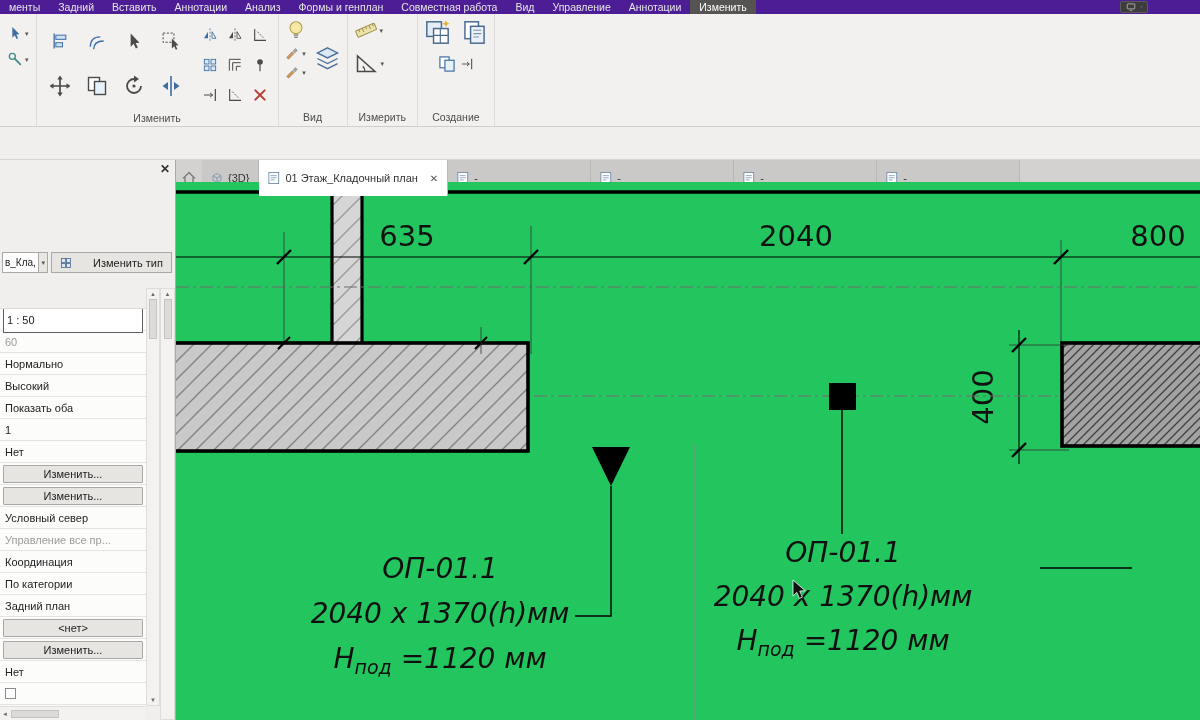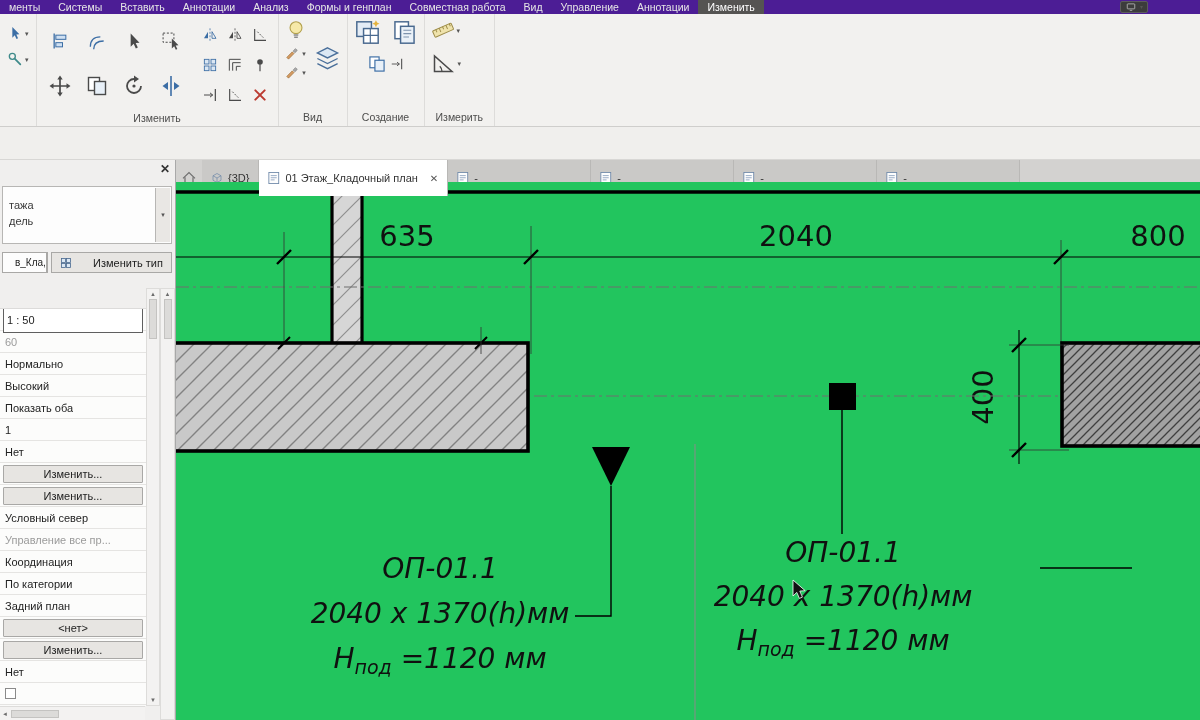--- a/index.html
+++ b/index.html
@@ -42,21 +42,21 @@
   
   .props{position:absolute;top:160px;left:0;width:176px;bottom:0;background:#f0efee;
     border-right:1px solid #a9a9a9;font-size:11px}
   .props-close{position:absolute;top:2px;right:5px;font-size:12px;font-weight:bold;color:#333}
   .typebox{position:absolute;top:26px;left:2px;right:3px;height:58px;background:#fdfdfd;
     border:1px solid #b7b6b4;padding:10px 20px 0 6px;line-height:16px;color:#3a3a3a;overflow:hidden}
   .typebox .tb-caret{position:absolute;right:1px;top:1px;bottom:1px;width:15px;background:#e9e7e4;
     border-left:1px solid #b7b6b4;display:flex;align-items:center;justify-content:center;font-size:7px;color:#555}
   .selrow{position:absolute;top:92px;left:2px;right:3px;height:21px;display:flex;gap:3px}
   .minicombo{width:46px;background:#fdfdfd;border:1px solid #a9a8a6;display:flex;align-items:center;
-    font-size:10px;padding-left:12px;overflow:hidden;white-space:nowrap}
+    font-size:10px;padding-left:2px;overflow:hidden;white-space:nowrap}
   .minicombo .caret{margin-left:auto;height:100%;display:flex;align-items:center;padding:0 2px;
     background:#e9e7e4;border-left:1px solid #a9a8a6}
   .edittype{flex:1;background:#e7e5e2;border:1px solid #a9a8a6;display:flex;align-items:center;
     justify-content:center;gap:21px;color:#222}
   .pgrid{position:absolute;top:148px;left:0;width:146px;bottom:14px;background:#fafaf9;
     border-top:1px solid #dcdbda;overflow:hidden}
   .prow{height:22px;border-bottom:1px solid #e5e4e2;display:flex;align-items:center;padding:0 3px;background:#fcfcfb}
   .pval{padding-left:2px;color:#222;white-space:nowrap;overflow:hidden}
   .pdis{color:#9b9b9b}
   .pbtn{flex:1;height:18px;background:#e7e5e2;border:1px solid #a9a8a6;border-radius:1px;
@@ -232,21 +232,21 @@
           <path d="M12 3 L20 7.5 V16.5 L12 21 L4 16.5 V7.5 Z"></path>
           <path d="M4 7.5 L12 12 L20 7.5 M12 12 V21"></path>
         </g>
       </symbol>
 </defs>
 </svg>
 
 <div class="tabbar">
   <div style="display:flex;height:100%">
       <span class="rtab">менты</span>
-      <span class="rtab">Системы</span>
+      <span class="rtab">Задний</span>
       <span class="rtab">Вставить</span>
       <span class="rtab">Аннотации</span>
       <span class="rtab">Анализ</span>
       <span class="rtab">Формы и генплан</span>
       <span class="rtab">Совместная работа</span>
       <span class="rtab">Вид</span>
       <span class="rtab">Управление</span>
       <span class="rtab">Аннотации</span>
       <span class="rtab active">Изменить</span>
     </div>
@@ -393,20 +393,40 @@
             <span class="caret">▾</span>
           </button>
       </div>
       <button class="rbtn" style="margin-top:26px">
           <svg class="ic26">
             <use href="#sy-layers"></use>
           </svg>
         </button>
     </div>
     <div class="rlabel">Вид</div>
+  </div>
+
+  <div class="rgroup">
+    <div class="ricons">
+      <div class="vcol" style="gap:8px">
+        <button class="rbtn hrow">
+            <svg class="ic22">
+              <use href="#sy-ruler"></use>
+            </svg>
+            <span class="caret">▾</span>
+          </button>
+        <button class="rbtn hrow">
+            <svg class="ic24 c-dark">
+              <use href="#sy-angle"></use>
+            </svg>
+            <span class="caret">▾</span>
+          </button>
+      </div>
+    </div>
+    <div class="rlabel">Измерить</div>
   </div>
 
   <div class="rgroup">
     <div class="ricons">
       <div class="vcol" style="gap:6px">
         <div class="vrow" style="gap:8px">
           <button class="rbtn">
               <svg class="ic26">
                 <use href="#sy-legend"></use>
               </svg>
@@ -423,52 +443,27 @@
             </svg>
             <svg class="ic14 c-dark">
               <use href="#sy-extend"></use>
             </svg>
           </button>
       </div>
     </div>
     <div class="rlabel">Создание</div>
   </div>
 
-  <div class="rgroup">
-    <div class="ricons">
-      <div class="vcol" style="gap:8px">
-        <button class="rbtn hrow">
-            <svg class="ic22">
-              <use href="#sy-ruler"></use>
-            </svg>
-            <span class="caret">▾</span>
-          </button>
-        <button class="rbtn hrow">
-            <svg class="ic24 c-dark">
-              <use href="#sy-angle"></use>
-            </svg>
-            <span class="caret">▾</span>
-          </button>
-      </div>
-    </div>
-    <div class="rlabel">Измерить</div>
-  </div>
-
 </div>
 
 <div class="optionsbar"></div>
 
 <div class="props">
   <span class="props-close">✕</span>
 
-  <div class="typebox">
-    <div>тажа</div>
-    <div>дель</div>
-    <span class="tb-caret">▾</span>
-  </div>
 
   <div class="selrow">
     <div class="minicombo">
       <span>в_Кла,</span>
       <span class="caret">▾</span>
     </div>
     <div class="edittype">
       <svg class="ic14" style="width:12px;height:12px">
           <use href="#sy-grid"></use>
         </svg>

